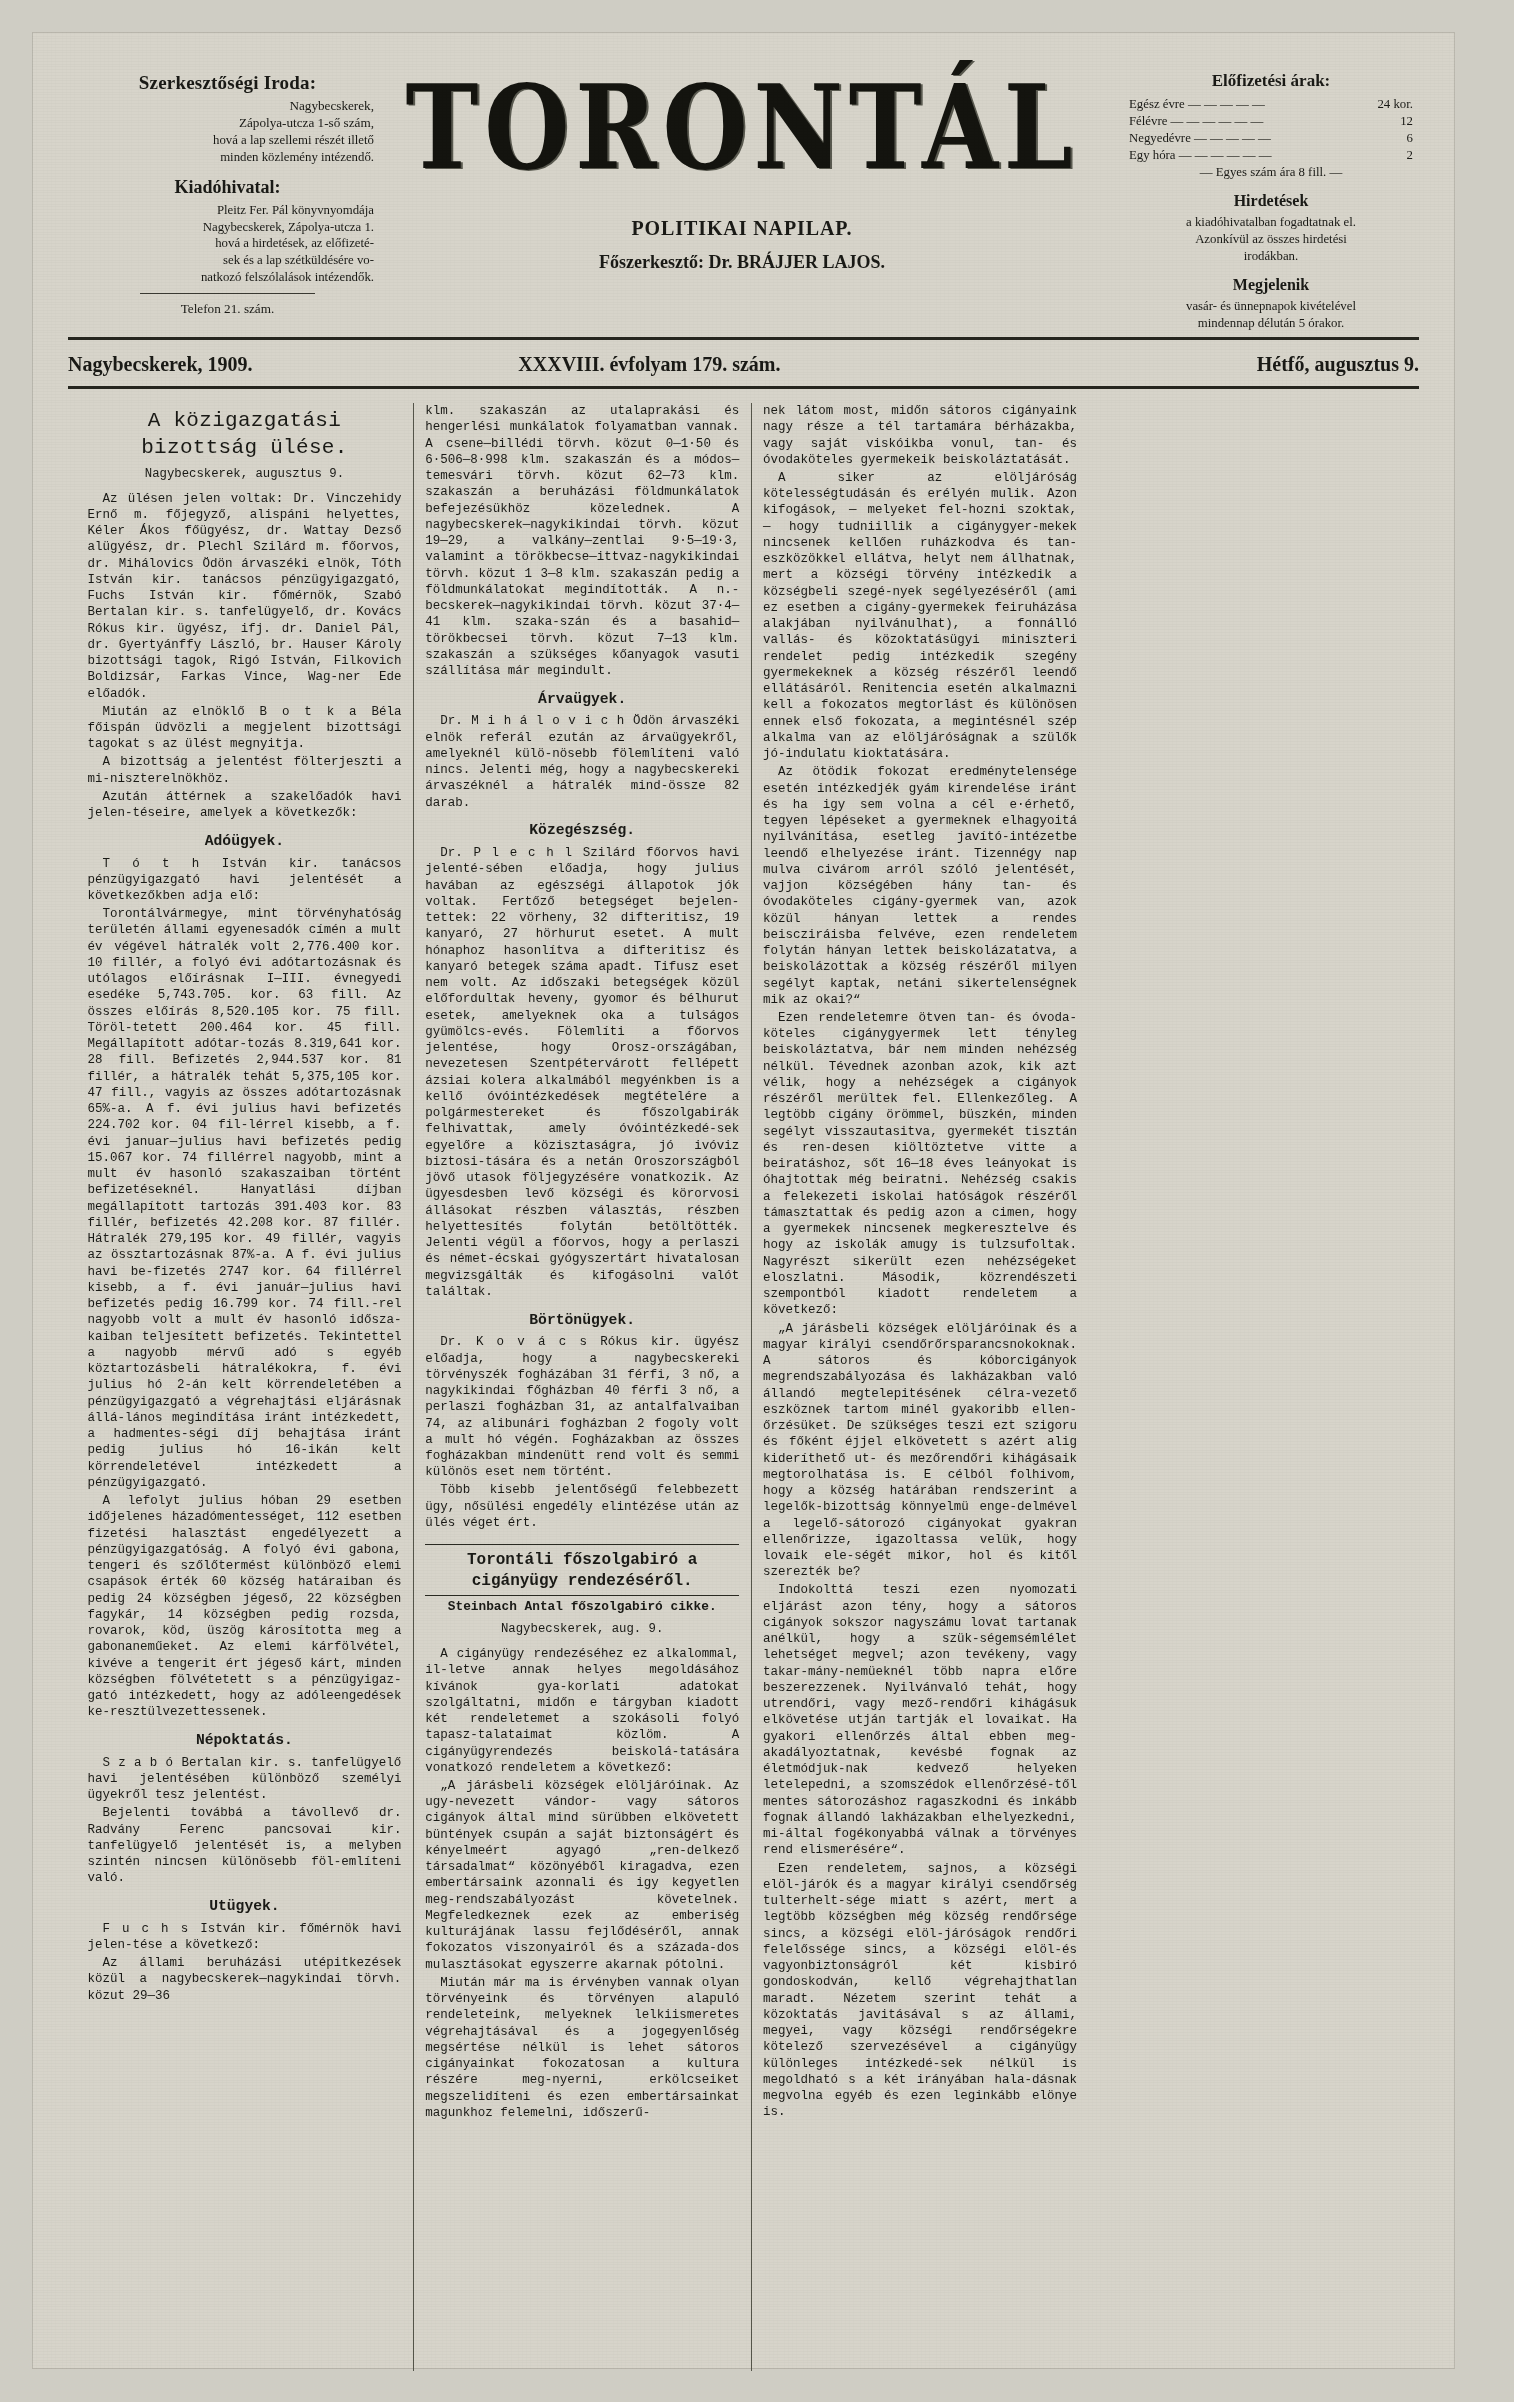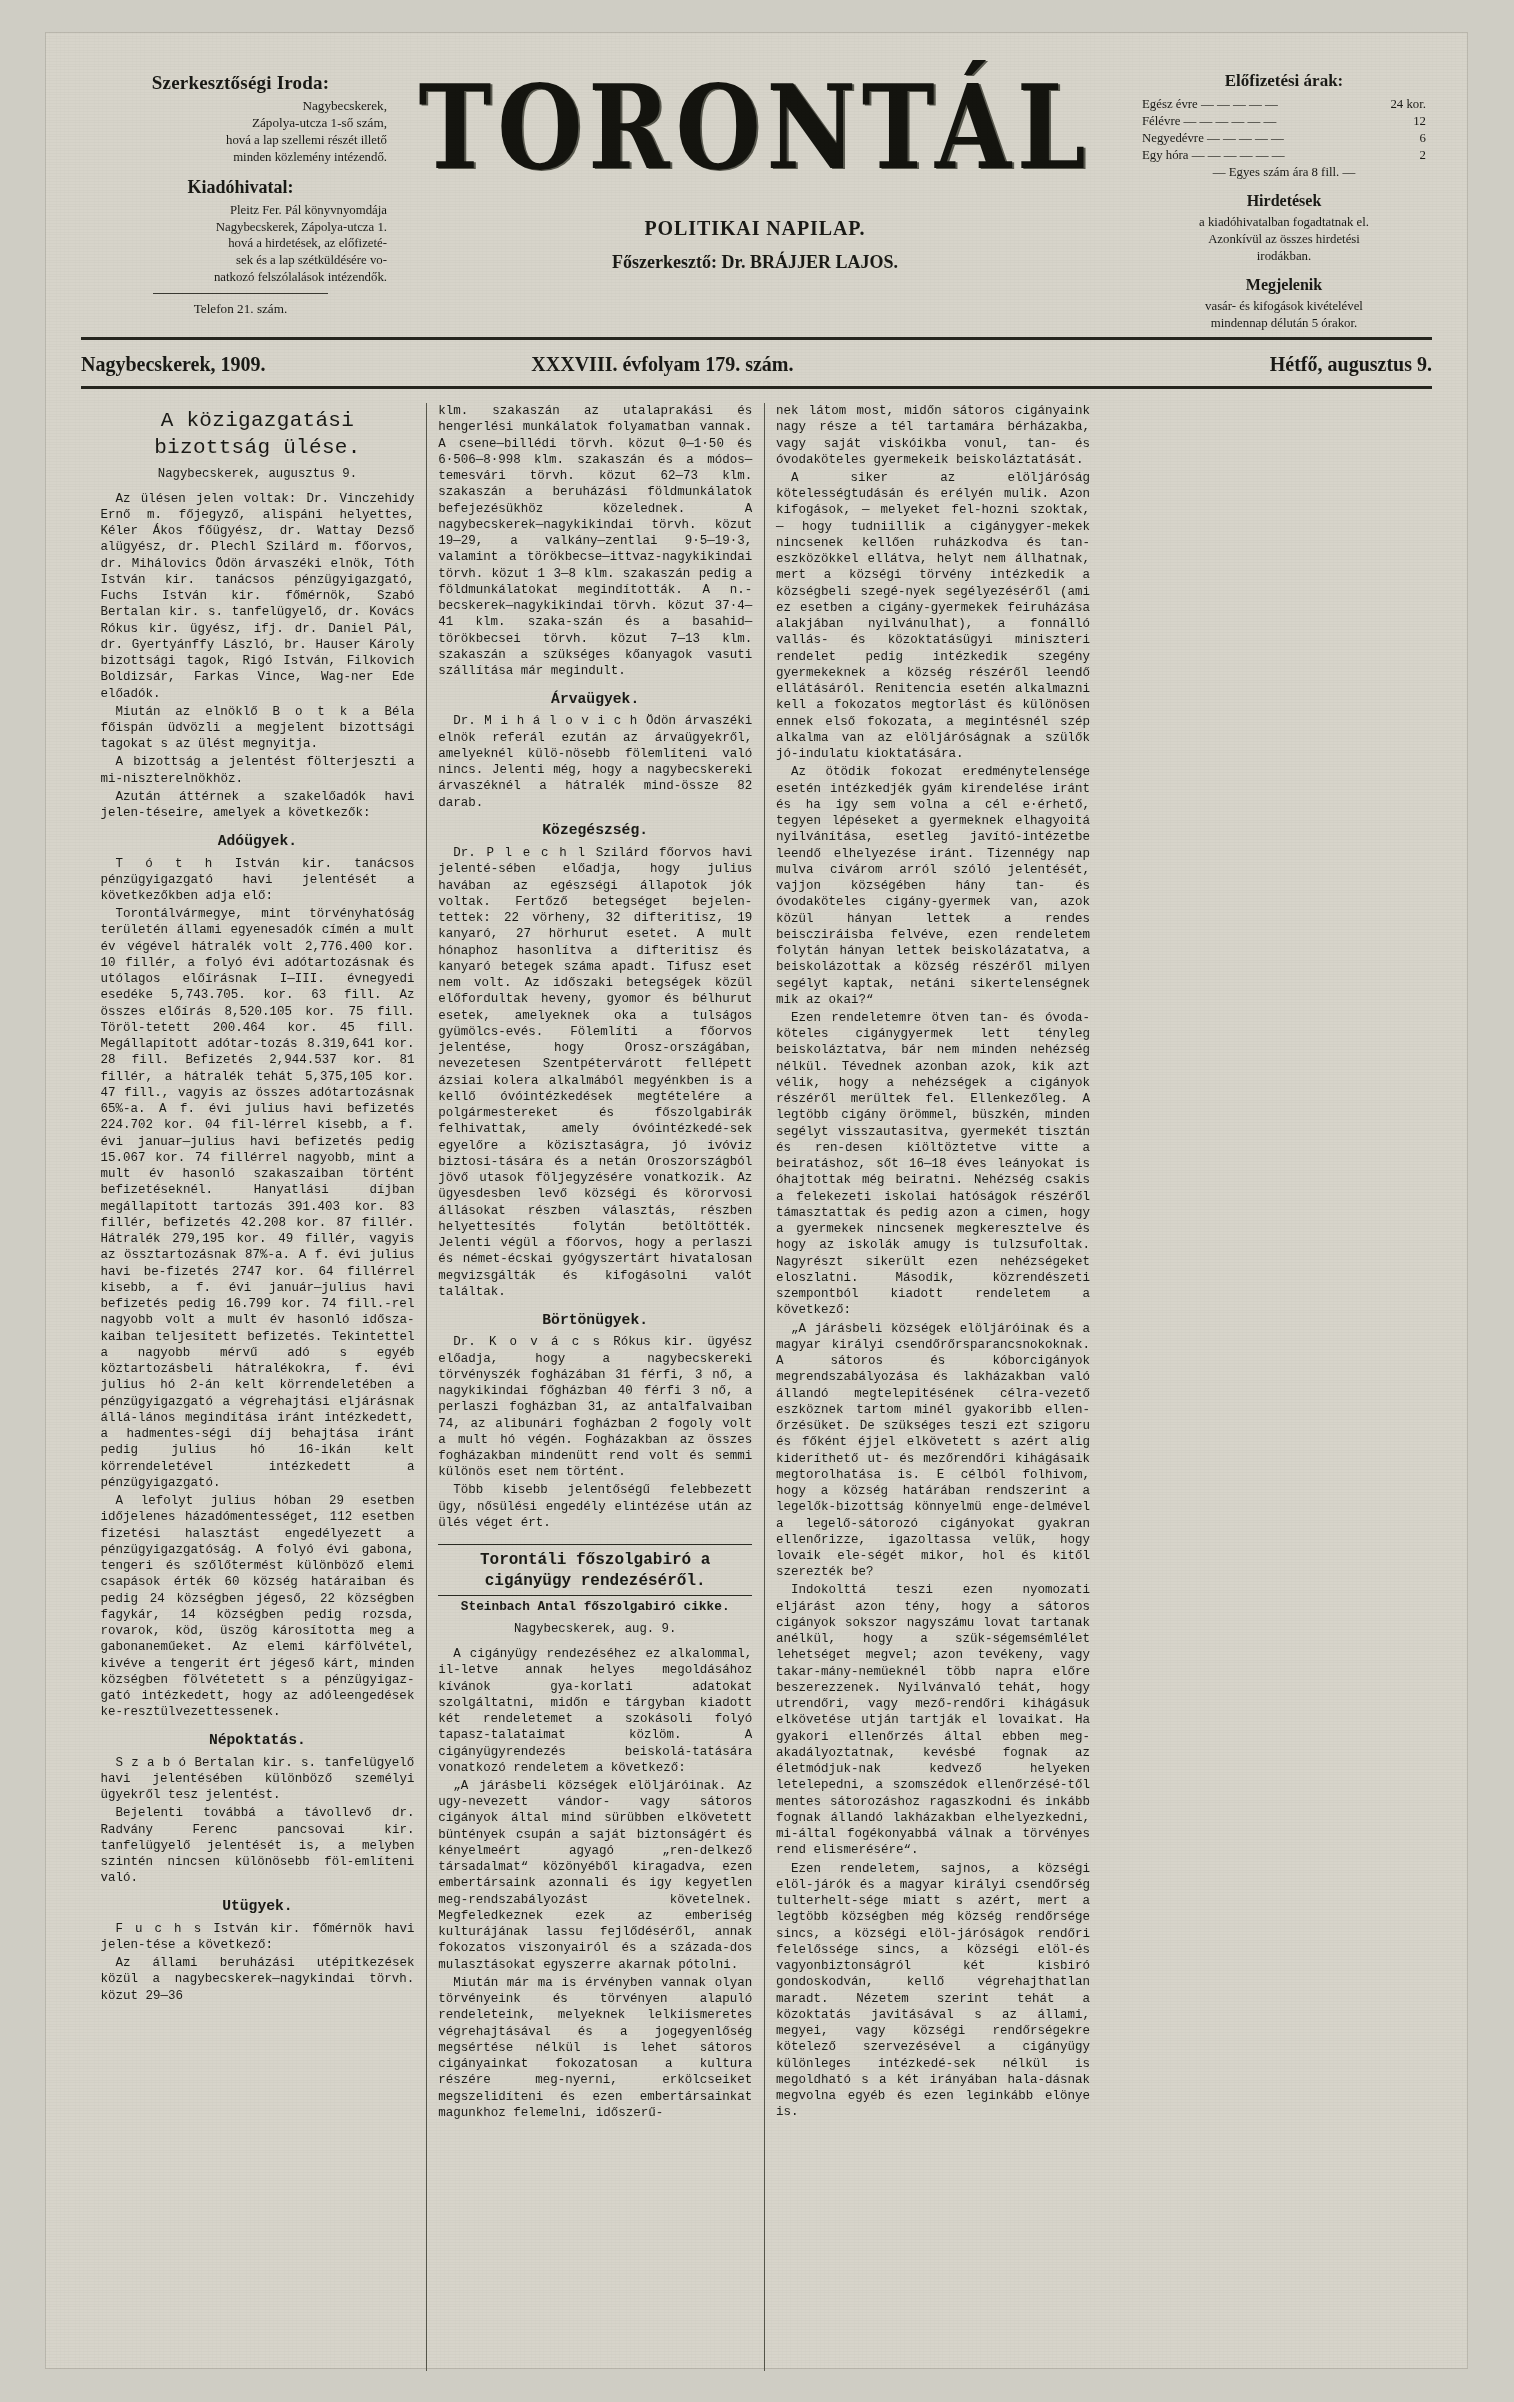--- a/index.html
+++ b/index.html
@@ -13,21 +13,21 @@
     width: 1514px;
     height: 2403px;
     margin: 0 auto;
     background: #cfcdc4;
     font-family: "Liberation Serif", serif;
     color: #1a1a16;
     overflow: hidden;
   }
   .paper {
     position: absolute;
-    left: 45px;
+    left: 32px;
     top: 32px;
     width: 1423px;
     height: 2337px;
     background: #d7d4ca;
     box-shadow: 0 0 0 0.9px #b9b6ac inset;
   }
   
   .masthead {
     position: absolute;
     left: 0; top: 0;
@@ -247,21 +247,21 @@
         <div class="row">
           <span>Egy hóra — — — — — —</span>
           <span>2</span>
         </div>
         <div class="center">— Egyes szám ára 8 fill. —</div>
         <div class="h2">Hirdetések</div>
         <div class="center">a kiadóhivatalban fogadtatnak el.</div>
         <div class="center">Azonkívül az összes hirdetési</div>
         <div class="center">irodákban.</div>
         <div class="h2">Megjelenik</div>
-        <div class="center">vasár- és kifogások kivételével</div>
+        <div class="center">vasár- és ünnepnapok kivételével</div>
         <div class="center">mindennap délután 5 órakor.</div>
       </div>
     </div>
 
     <div class="rule-thick" style="top:305px"></div>
     <div class="issuebar">
       <div>Nagybecskerek, 1909.</div>
       <div class="c">XXXVIII. évfolyam 179. szám.</div>
       <div class="r">Hétfő, augusztus 9.</div>
     </div>

